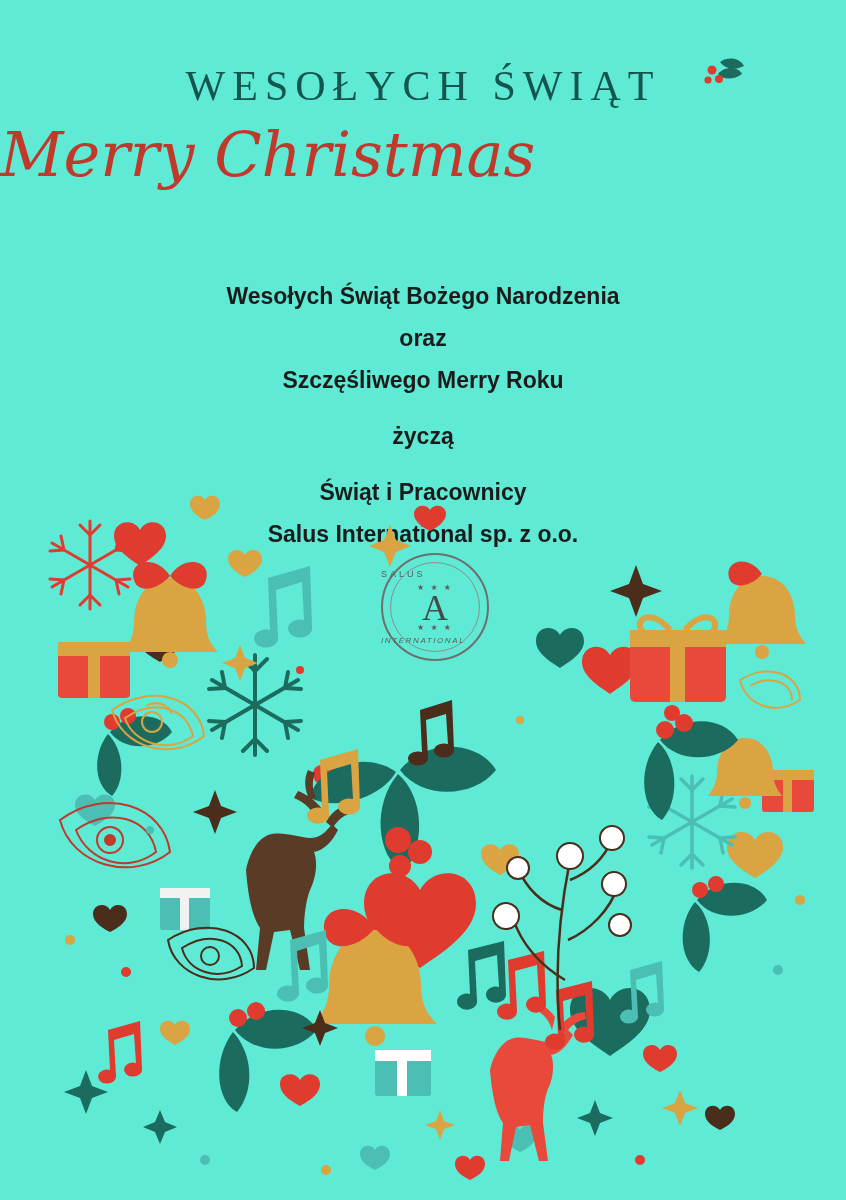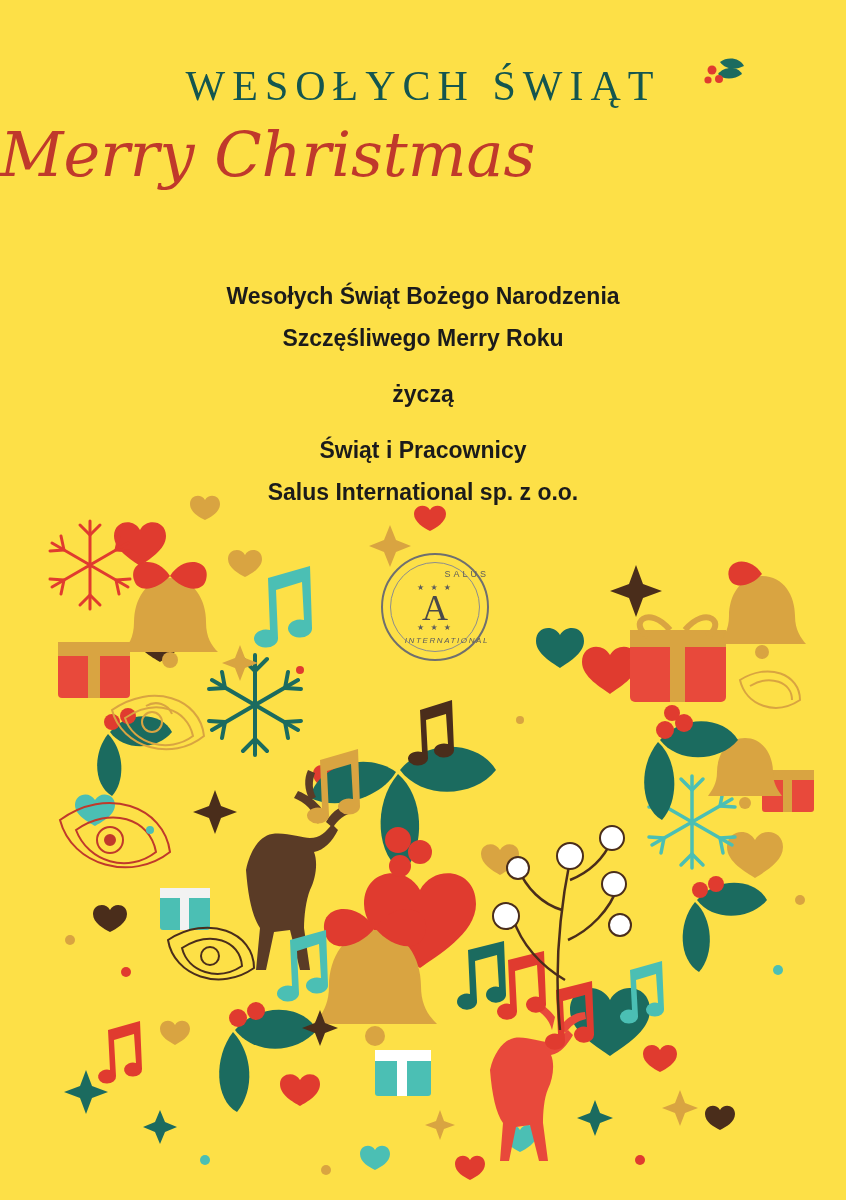--- a/index.html
+++ b/index.html
@@ -11,21 +11,21 @@
     width: 846px;
     height: 1200px;
     position: relative;
     overflow: hidden;
     font-family: "Liberation Sans", sans-serif;
   }
 
   .card {
     position: absolute;
     inset: 0;
-    background: #fde047;
+    background: #5eead4;
     padding-left: 20px;
   }
 
   
   .heading-pl {
     position: absolute;
     top: 62px;
     left: 0;
     width: 846px;
     text-align: center;
@@ -100,21 +100,21 @@
     transform: translate(-50%, -46%);
     font-family: "Liberation Serif", serif;
     font-size: 36px;
     color: #4a4a4a;
     line-height: 1;
   }
   .logo-top-text, .logo-bottom-text {
     position: absolute;
     left: 0;
     width: 108px;
-    text-align: right;
+    text-align: left;
     font-size: 9px;
     letter-spacing: 3px;
     color: #5c5c5c;
   }
   .logo-top-text { top: 16px; }
   .logo-bottom-text { bottom: 16px; letter-spacing: 1.6px; font-size: 8px; font-style: italic; }
   .logo-stars {
     position: absolute;
     left: 0;
     width: 108px;
@@ -144,20 +144,21 @@
       <circle cx="22" cy="18" r="4.5" fill="#e03b2f"></circle>
       <circle cx="29" cy="27" r="4" fill="#e03b2f"></circle>
       <circle cx="18" cy="28" r="3.6" fill="#e03b2f"></circle>
     </svg>
   </div>
 
   <div class="heading-en">Merry Christmas</div>
 
   <div class="wishes">
     <span class="line">Wesołych Świąt Bożego Narodzenia</span>
+    <span class="line">oraz</span>
     <span class="line">Szczęśliwego Merry Roku</span>
     <span class="spacer"></span>
     <span class="line">życzą</span>
     <span class="spacer"></span>
     <span class="line">Świąt i Pracownicy</span>
     <span class="line">Salus International sp. z o.o.</span>
   </div>
 
   <div class="art">
     <svg width="846" height="730" viewBox="0 0 846 730">

